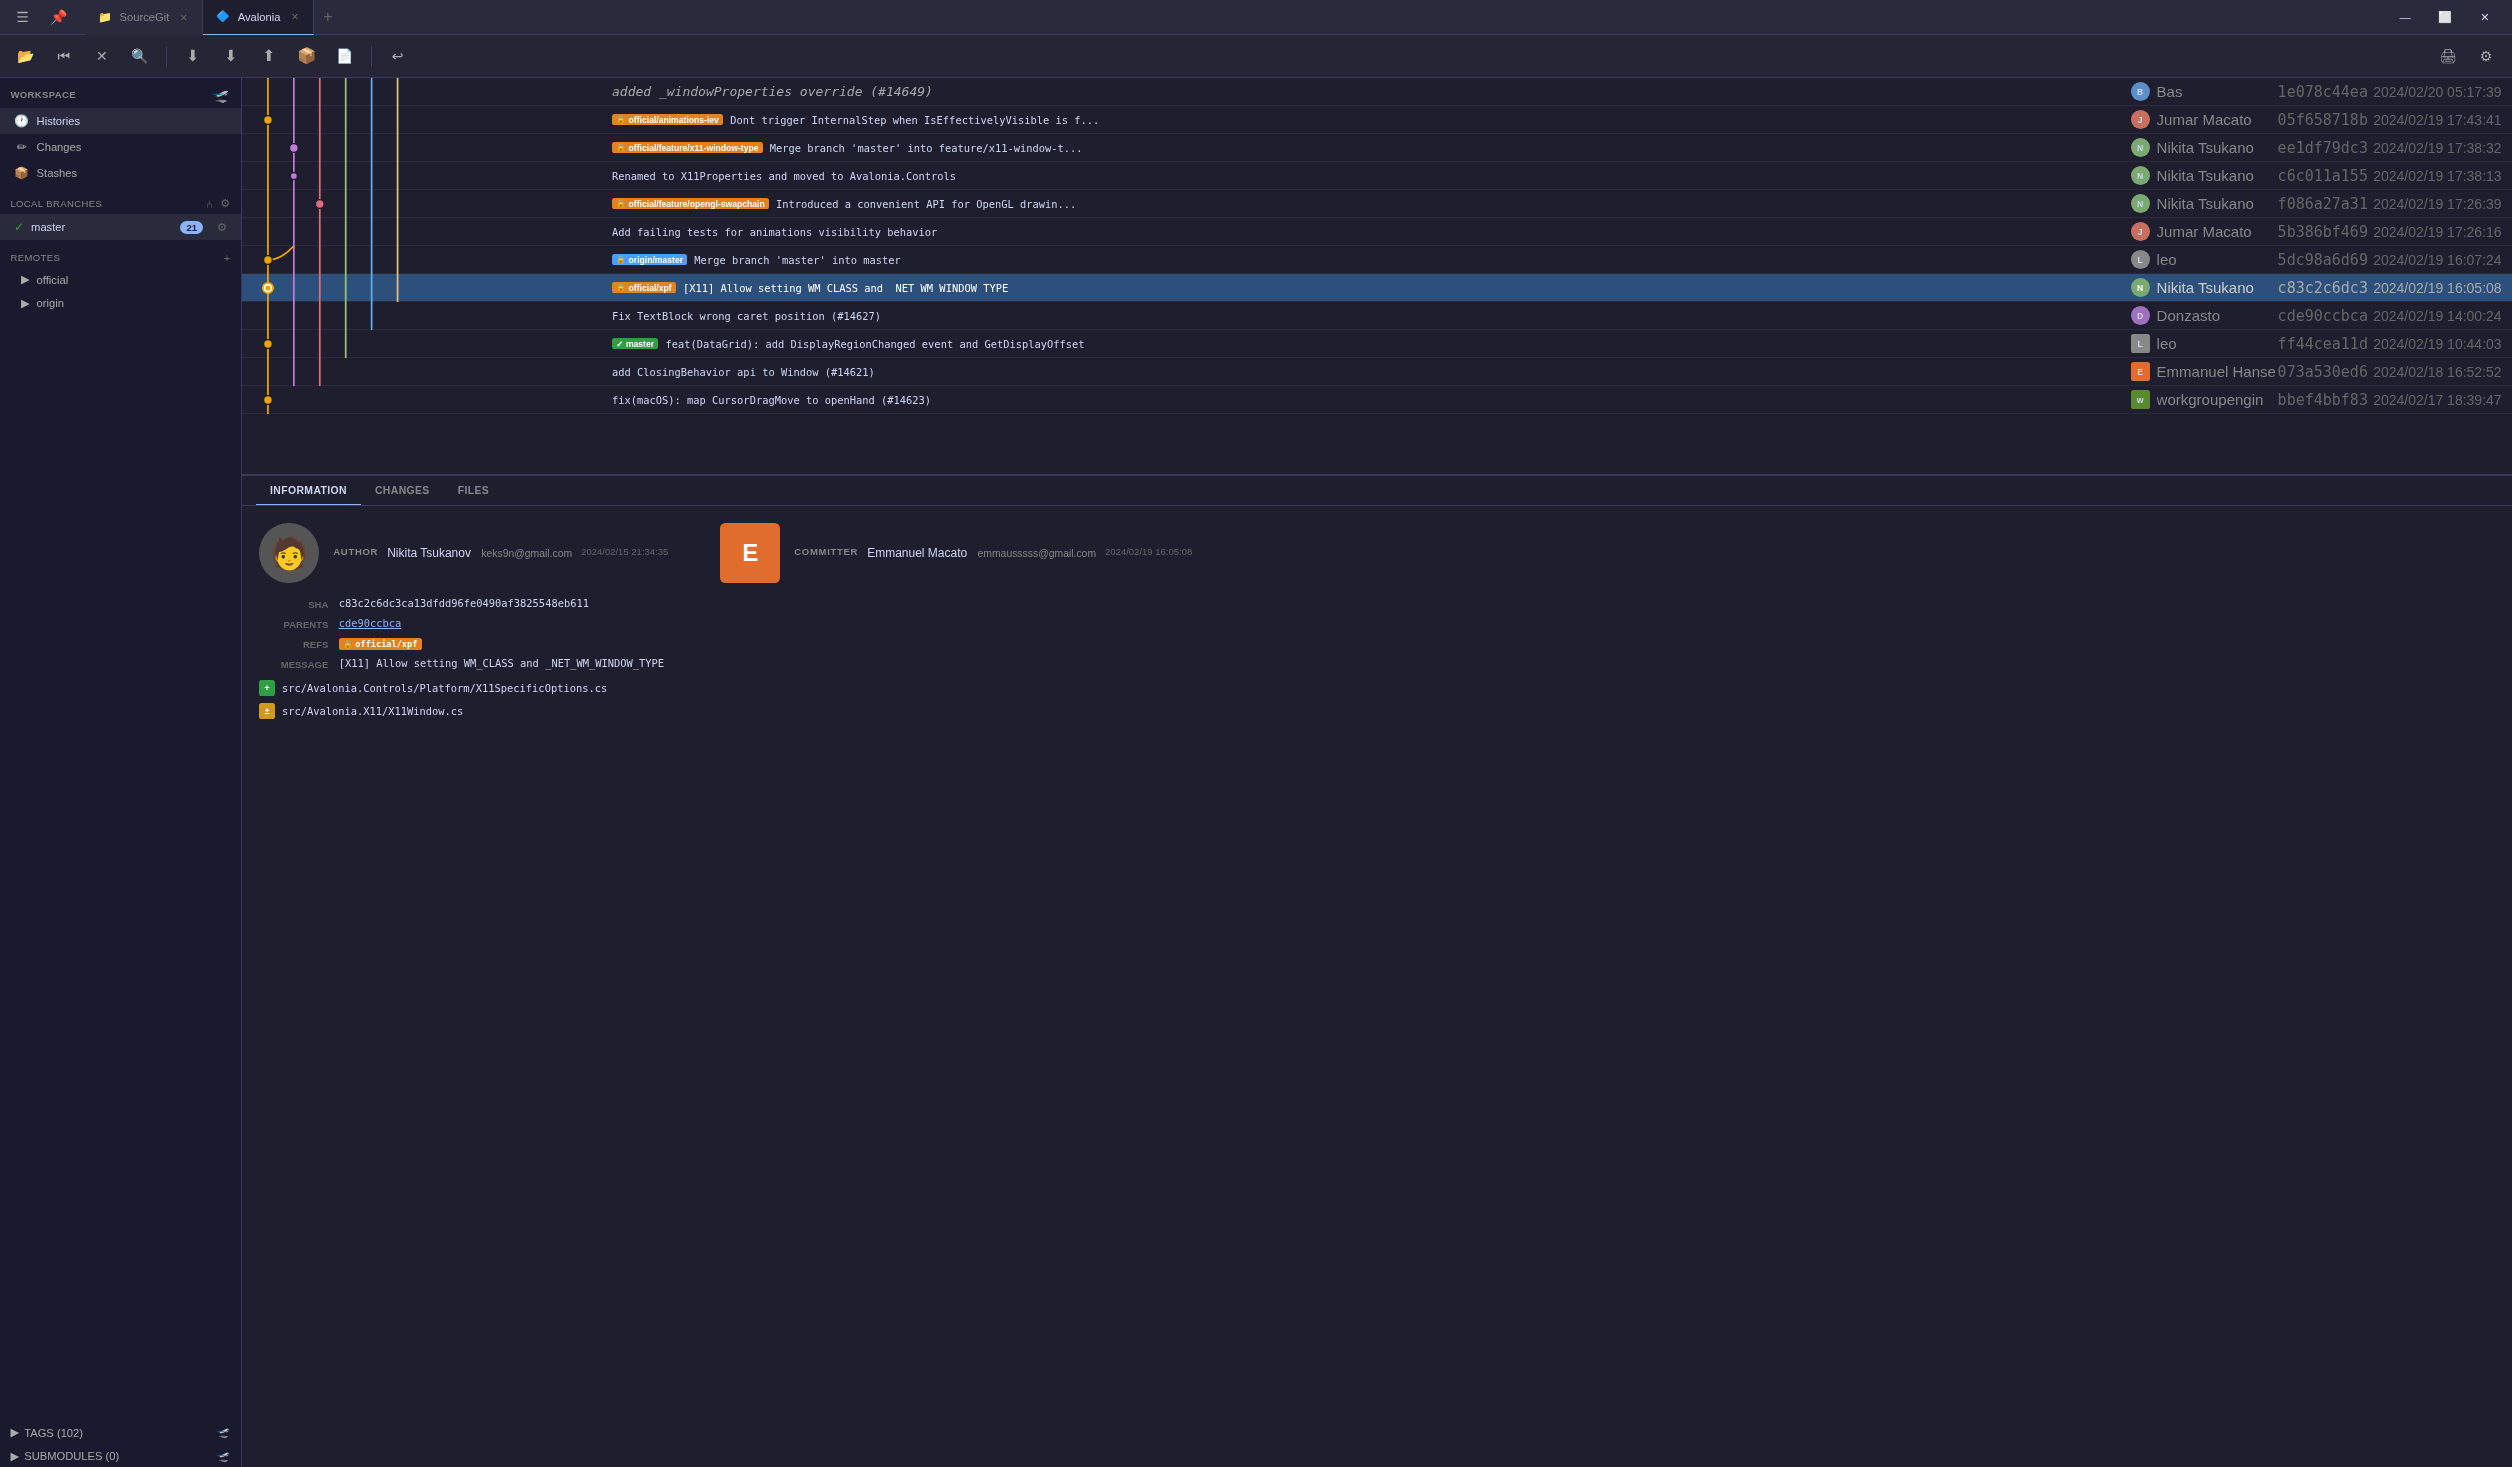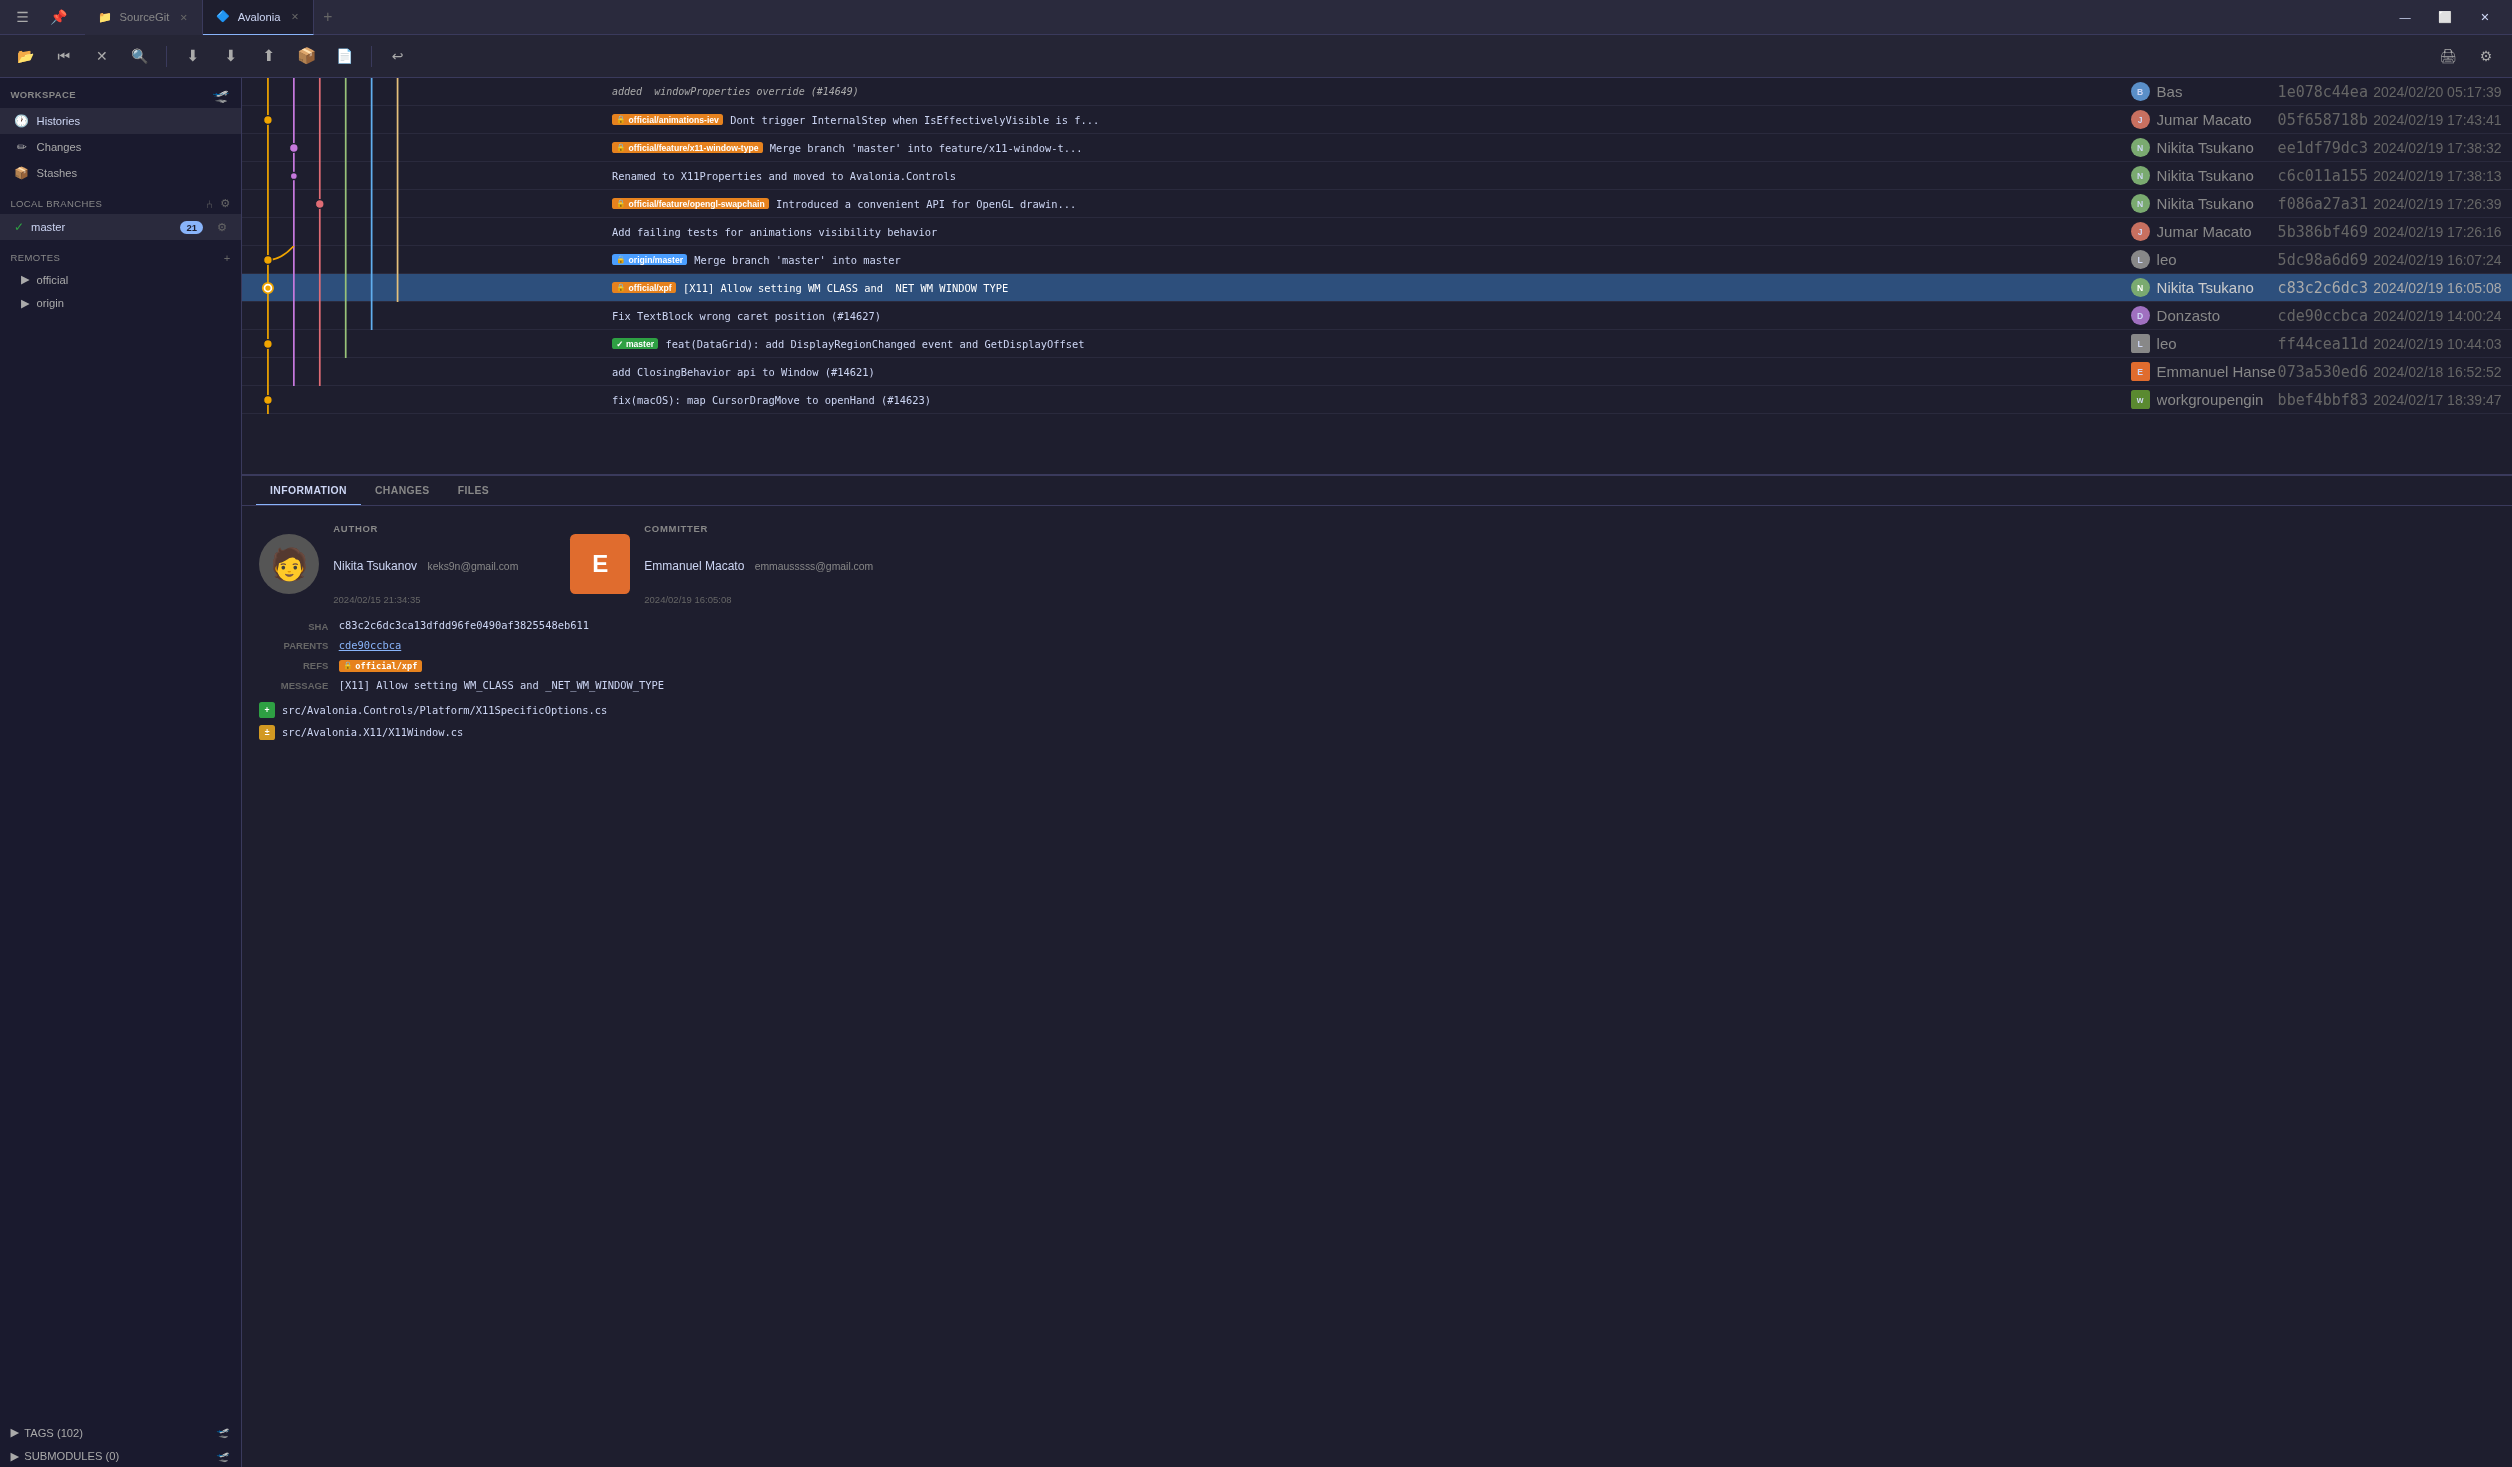--- a/index.html
+++ b/index.html
@@ -67,21 +67,21 @@
     
     .detail-panel { background: #1e1e2e; border-top: 0.9px solid #3a3a5c; }
     .detail-tabs { display: flex; border-bottom: 0.9px solid #3a3a5c; padding: 0 14px; gap: 0; }
     .detail-tab { padding: 8.6px 14px; cursor: pointer; font-size: 10.4px; color: #888; border-bottom: 1.7px solid transparent; font-weight: 600; letter-spacing: 0.4px; }
     .detail-tab.active { color: #cdd6f4; border-bottom: 1.7px solid #89b4fa; }
     .detail-content { padding: 17.3px; }
     .commit-info { display: flex; gap: 52px; }
     .person-card { display: flex; align-items: center; gap: 14px; }
     .person-avatar { width: 60px; height: 60px; border-radius: 50%; overflow: hidden; background: #444; flex-shrink: 0; }
     .person-avatar-placeholder { width: 60px; height: 60px; border-radius: 5.2px; background: #e06c2e; display: flex; align-items: center; justify-content: center; color: #fff; font-size: 24px; font-weight: 700; flex-shrink: 0; }
-    .person-info { display: flex; flex-direction: column; gap: 21px; }
+    .person-info { display: flex; flex-direction: row; gap: 9px; }
     .person-role { font-size: 9.5px; font-weight: 700; color: #888; text-transform: uppercase; letter-spacing: 0.7px; margin-bottom: 3.5px; }
     .person-name { font-size: 12px; color: #cdd6f4; font-weight: 500; }
     .person-date { font-size: 9.5px; color: #666; }
     .commit-meta { margin-top: 14px; display: grid; grid-template-columns: 69px 1fr; gap: 7px 10.4px; align-items: start; }
     .meta-label { font-size: 9.5px; color: #666; font-weight: 600; text-align: right; padding-top: 1.7px; }
     .meta-value { font-size: 10.4px; color: #cdd6f4; font-family: monospace; }
     .meta-link { color: #89b4fa; cursor: pointer; text-decoration: underline; font-family: monospace; font-size: 10.4px; }
     .file-list { margin-top: 7px; }
     .file-item { display: flex; align-items: center; gap: 7px; padding: 3.5px 0; }
     .file-badge { width: 15.6px; height: 15.6px; border-radius: 2.6px; display: flex; align-items: center; justify-content: center; font-size: 8.6px; font-weight: 700; }
@@ -217,21 +217,21 @@
           <svg class="graph-svg" viewBox="0 0 420 32" preserveAspectRatio="none">
 
             <line x1="30" y1="0" x2="30" y2="32" stroke="#f0a500" stroke-width="2"></line>
             <line x1="60" y1="0" x2="60" y2="32" stroke="#c678dd" stroke-width="2"></line>
             <line x1="90" y1="0" x2="90" y2="32" stroke="#e06c75" stroke-width="2"></line>
             <line x1="120" y1="0" x2="120" y2="32" stroke="#98c379" stroke-width="2"></line>
             <line x1="150" y1="0" x2="150" y2="32" stroke="#61afef" stroke-width="2"></line>
             <line x1="180" y1="0" x2="180" y2="32" stroke="#e5c07b" stroke-width="2"></line>
           </svg>
         </div>
-        <div class="commit-msg" style="color:#aaa; font-style:italic; font-size:10px;">added _windowProperties override (#14649)</div>
+        <div class="commit-msg" style="color:#aaa; font-style:italic; font-size:13px;">added _windowProperties override (#14649)</div>
         <div class="avatar" style="background:#5a8fc8;">B</div>
         <div class="commit-author">Bas</div>
         <div class="commit-sha">1e078c44ea</div>
         <div class="commit-date">2024/02/20 05:17:39</div>
       </div>
 
       <div class="commit-row">
         <div class="graph-area">
           <svg class="graph-svg" viewBox="0 0 420 32" preserveAspectRatio="none">
             <line x1="30" y1="0" x2="30" y2="32" stroke="#f0a500" stroke-width="2"></line>

